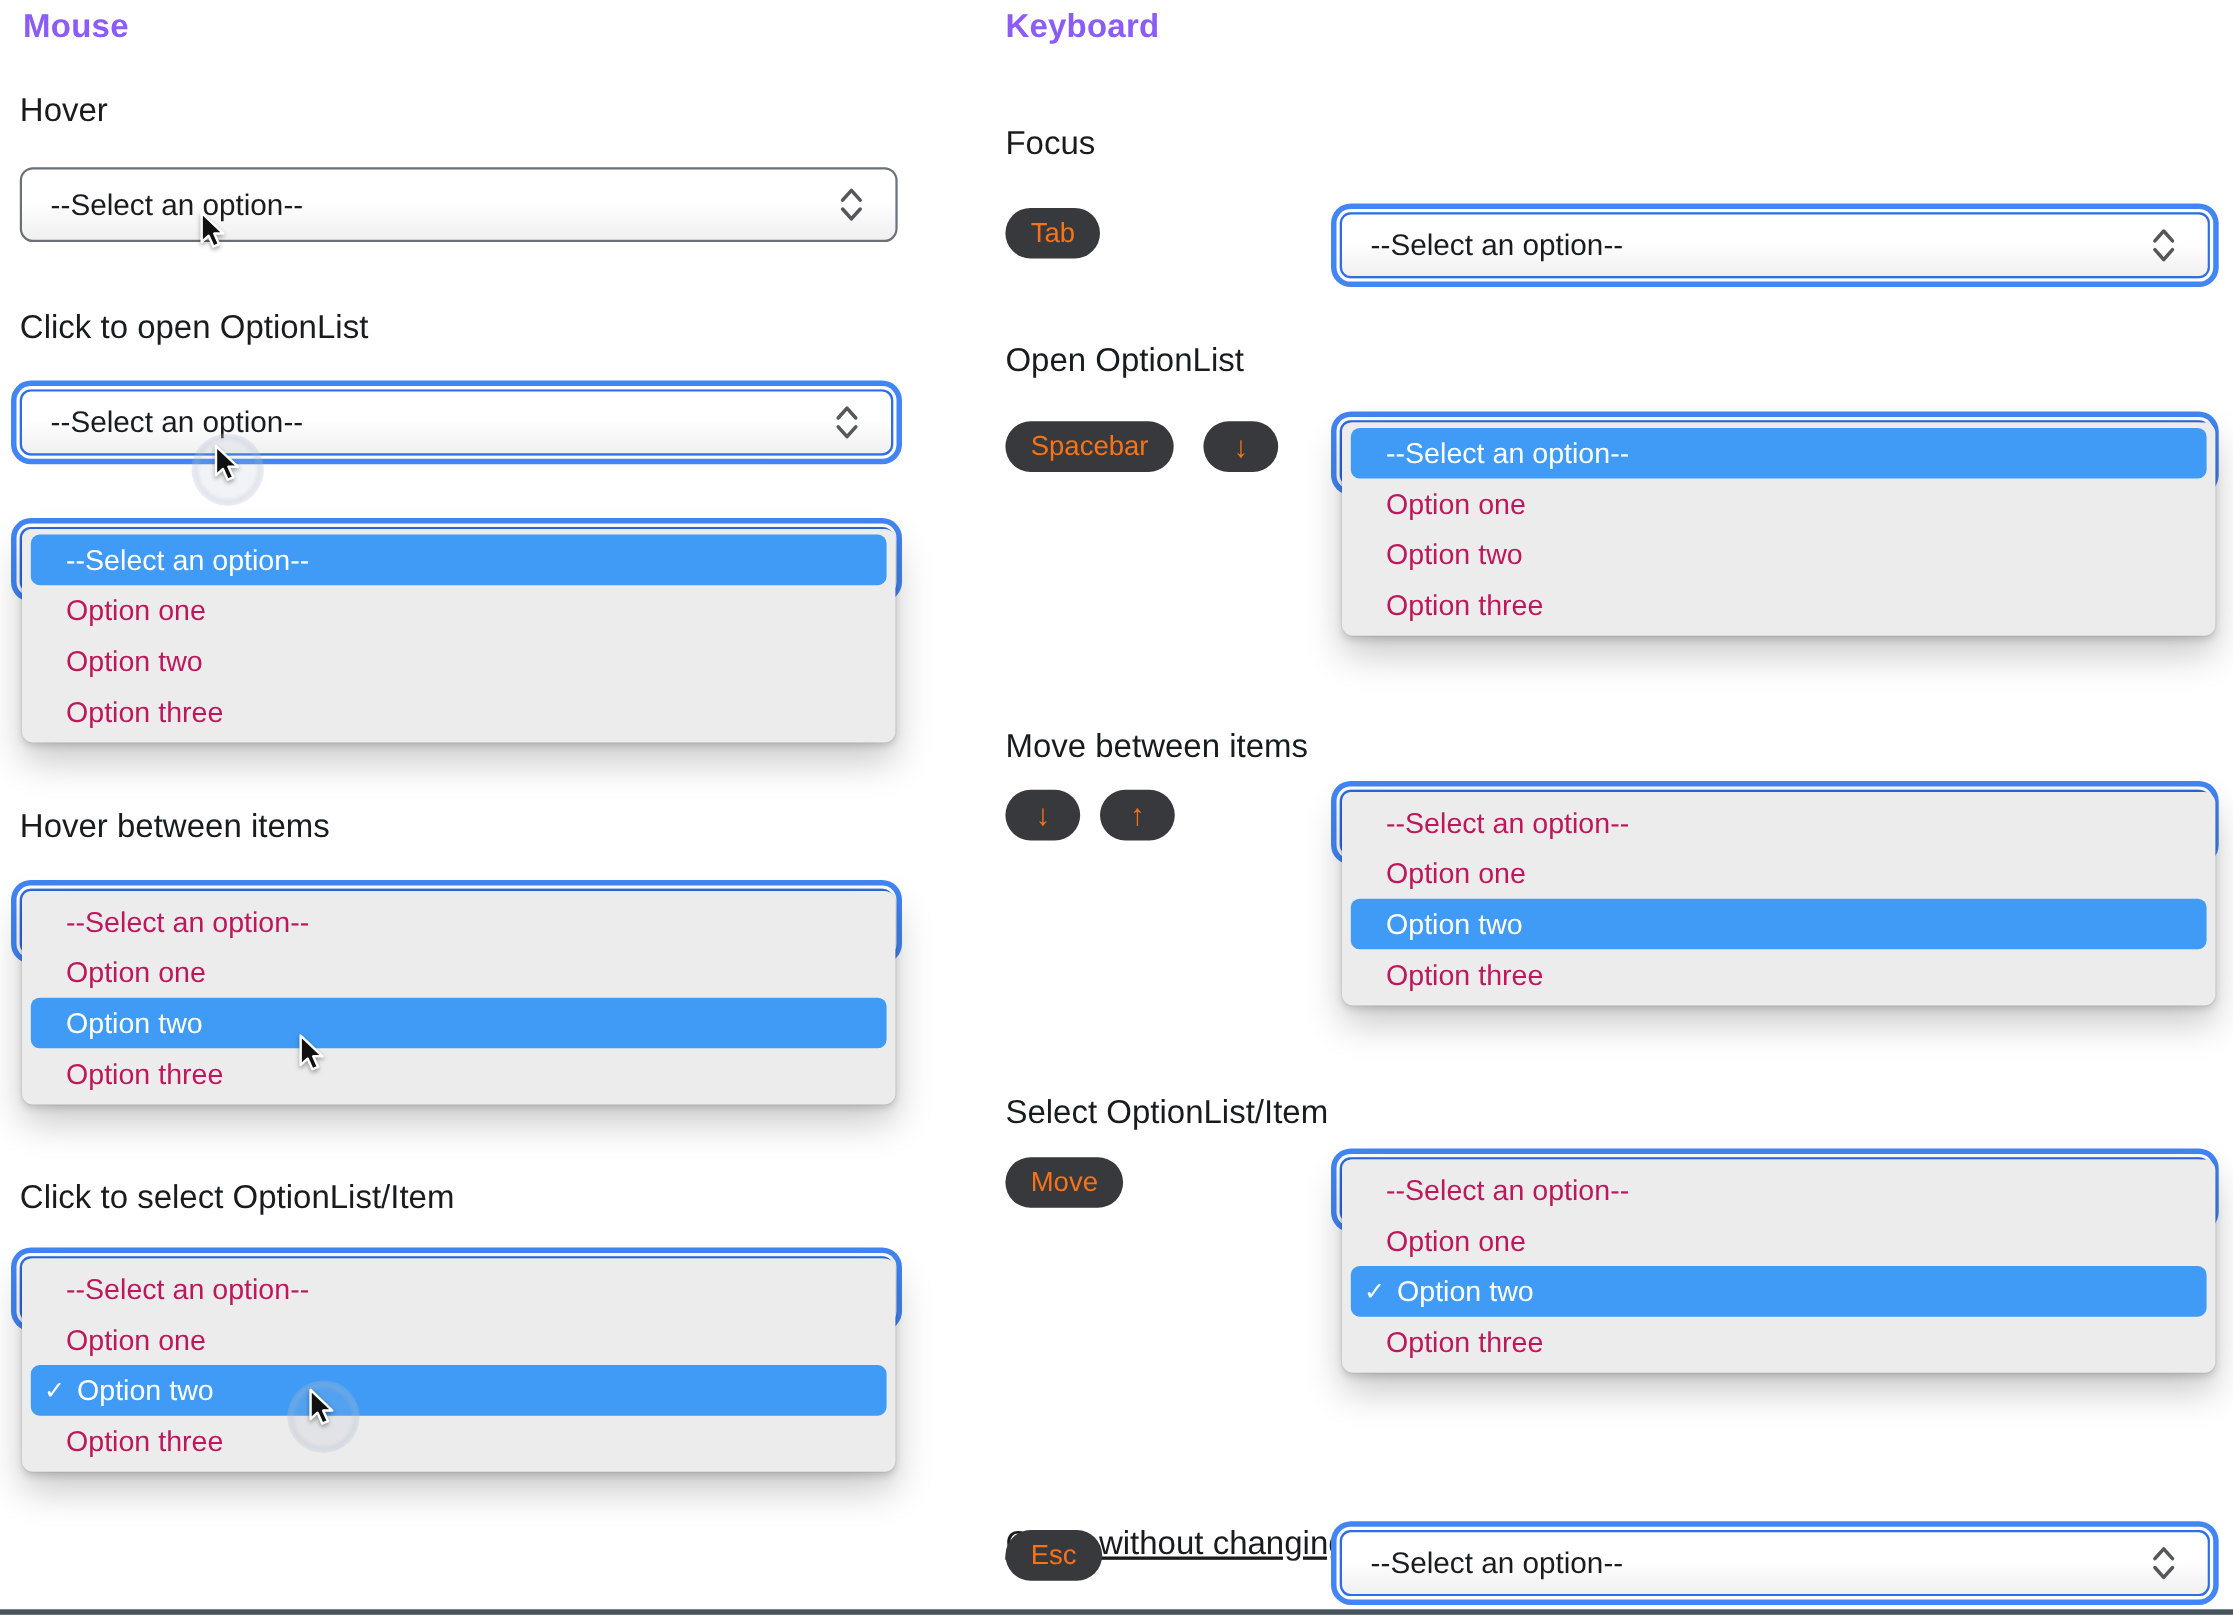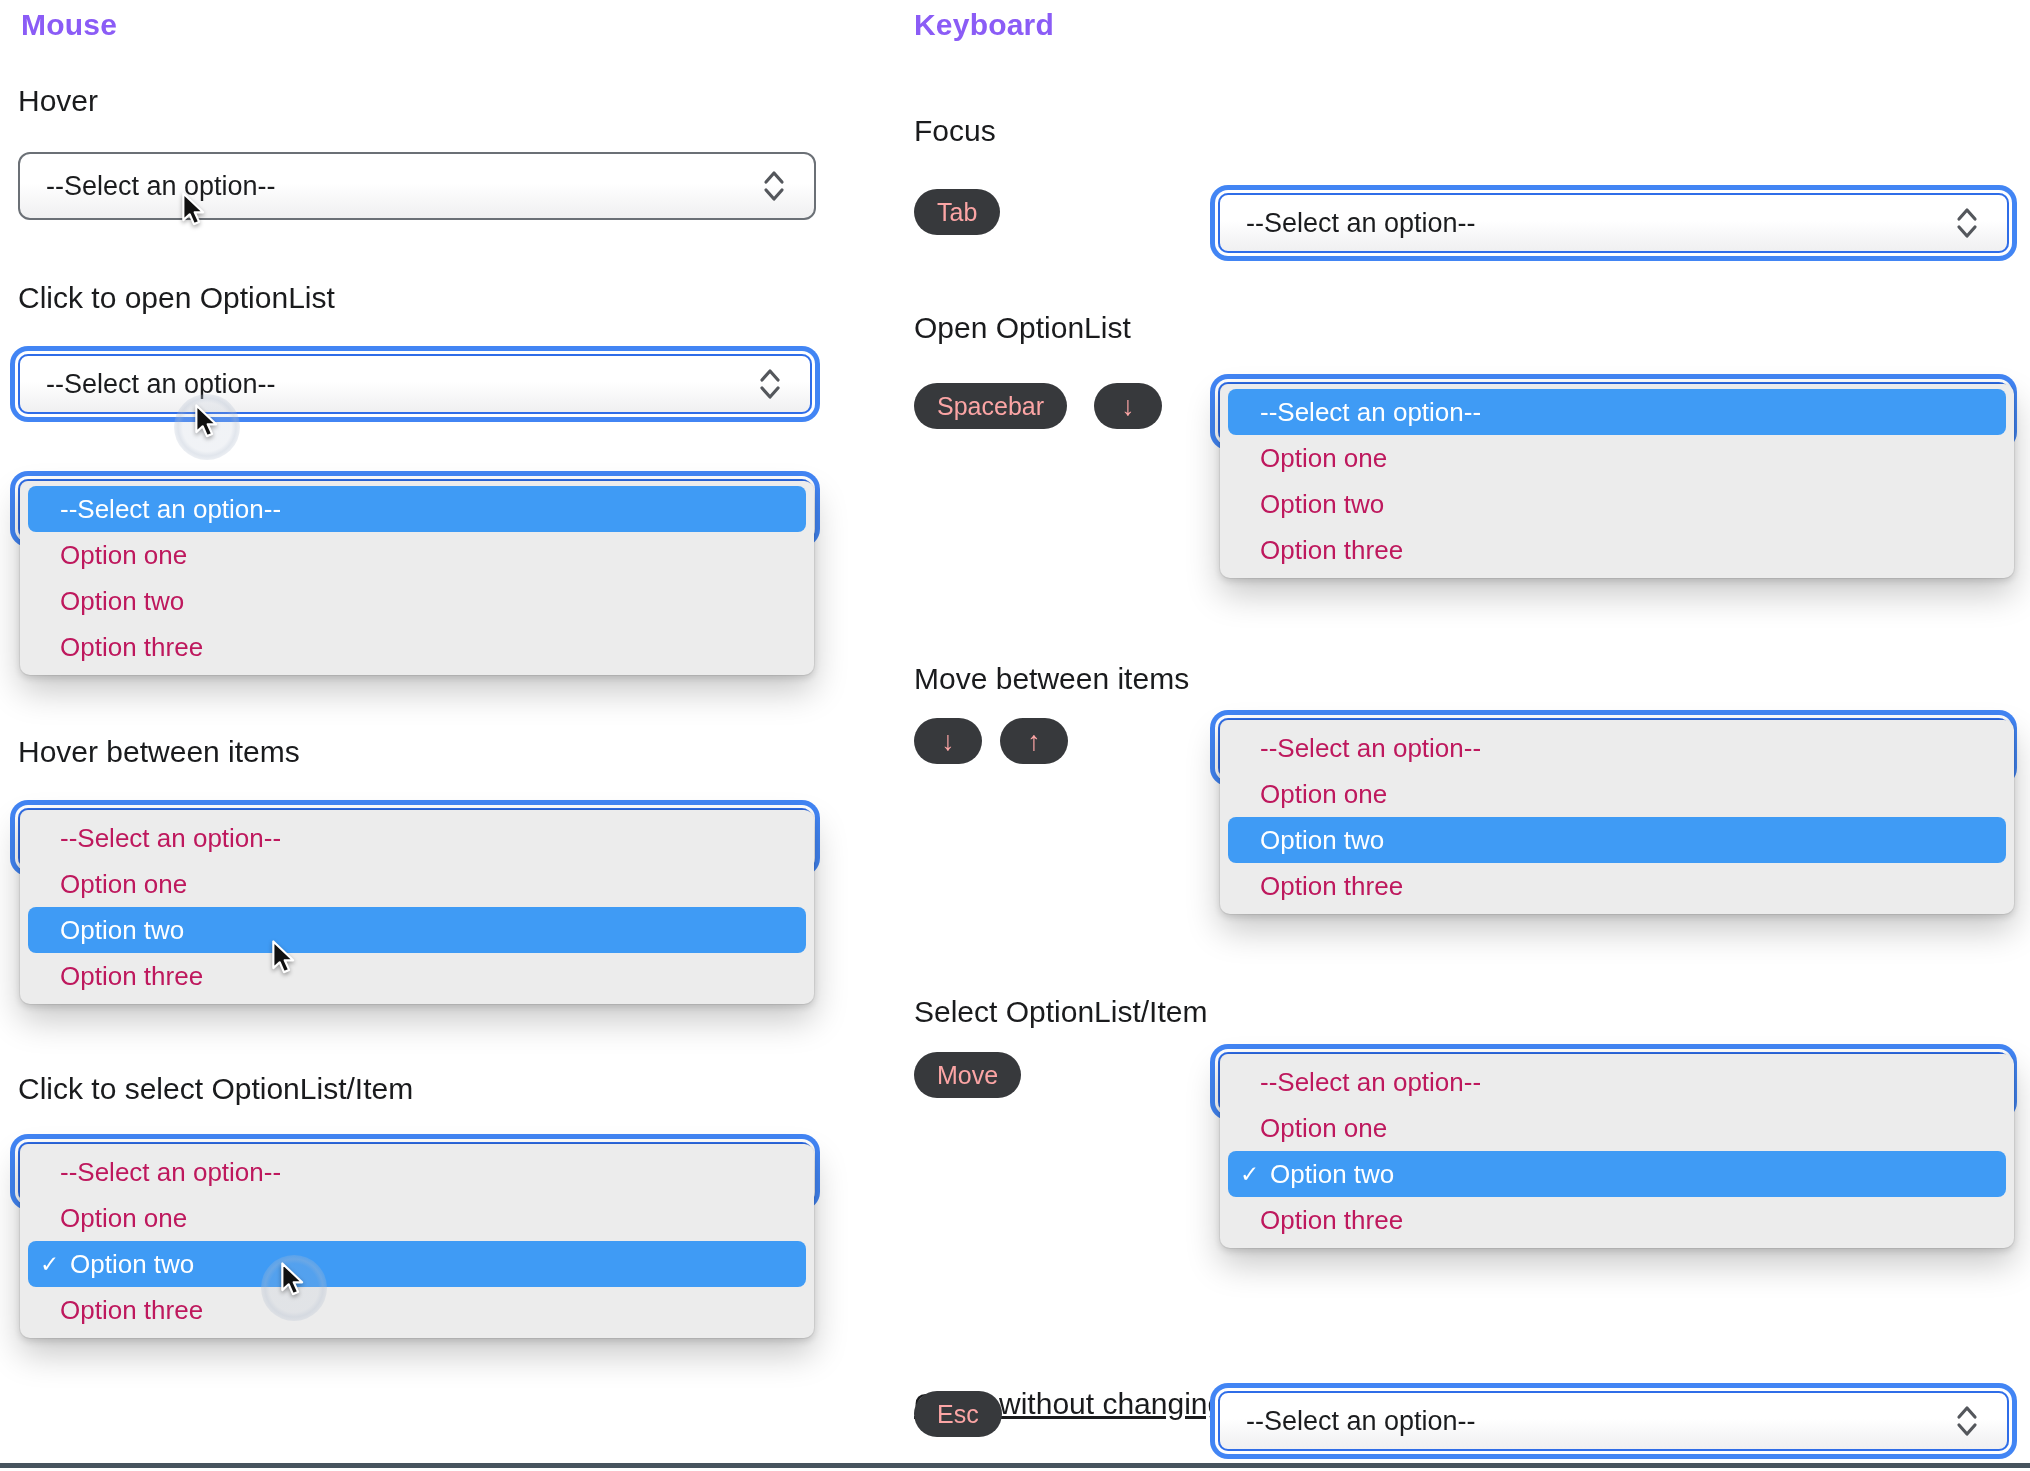--- a/index.html
+++ b/index.html
@@ -48,21 +48,21 @@
     background:#3f9bf5; color:#ffffff;
   }
   .opt.hl.checked { padding-left:12px; }
   .opt .check { width:30px; font-size:23px; flex:none; }
 
   
   .pill {
     box-sizing:border-box; height:46px; min-width:66px;
     display:inline-flex; align-items:center; justify-content:center;
     padding:0 23px; border-radius:26px;
-    background:#37393c; color:#fca5a5; font-size:25px; z-index:3;
+    background:#37393c; color:#f97316; font-size:25px; z-index:3;
   }
   .pill.icon { padding:0; width:68px; font-size:27px; }
 
   
   .cursor { z-index:6; filter:drop-shadow(0 2px 2px rgba(0,0,0,.35)); }
   .halo {
     width:66px; height:66px; border-radius:50%; z-index:5;
     background:radial-gradient(circle, rgba(176,188,206,.18) 0 52%, rgba(176,188,206,.38) 62%, rgba(176,188,206,.12) 78%, rgba(176,188,206,0) 85%);
   }
 

